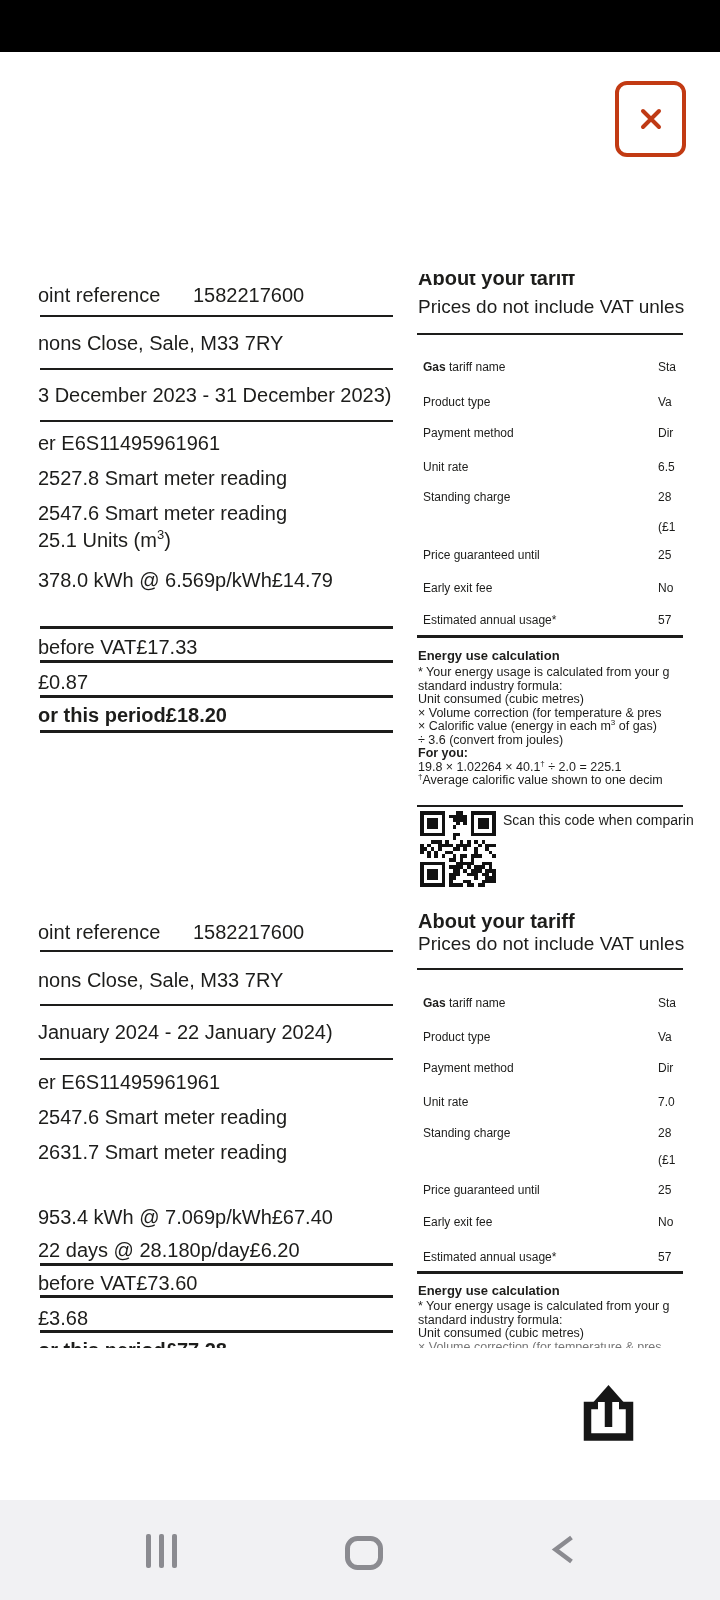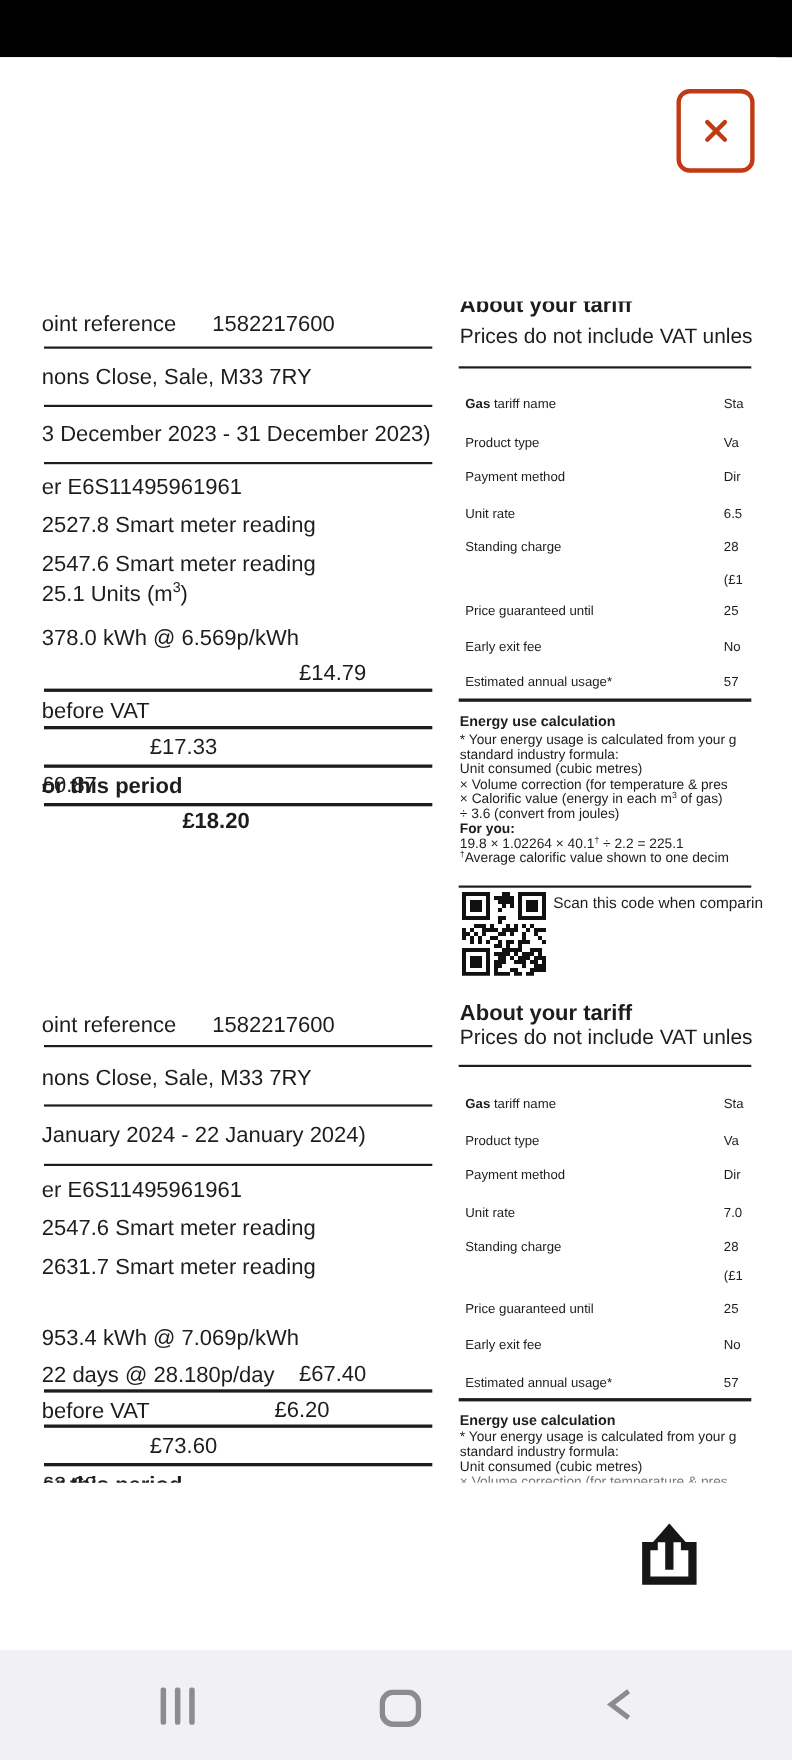--- a/index.html
+++ b/index.html
@@ -13,21 +13,21 @@
   
   .page {
     position:absolute; left:0; top:52px; width:706px; height:1296px;
     overflow:hidden; background:#fff;
   }
 
   .doc-title { position:absolute; left:40px; top:131px; font-size:35px; font-weight:bold; letter-spacing:-0.5px; color:#1c1c1c; white-space:nowrap; }
 
   
   .lrow { position:absolute; left:38px; width:355px; height:24px; font-size:20px; line-height:24px; white-space:nowrap; display:flex; justify-content:flex-start; }
-  .lrow .lv { text-align:right;margin-top:32px; }
+  .lrow .lv { text-align:right; }
   .bold { font-weight:bold; }
   .hr  { position:absolute; left:40px; width:353px; height:2px; background:#1d1d1b; }
   .hr.thick { height:3px; }
   .hr-r { position:absolute; left:417px; width:266px; height:2px; background:#1d1d1b; }
   .hr-r.thick { height:3px; }
 
   
   .thead { position:absolute; left:418px; font-size:20px; font-weight:bold; white-space:nowrap; }
   .clip  { position:absolute; overflow:hidden; }
   .clip .thead-in { font-size:20px; font-weight:bold; white-space:nowrap; margin-top:-7px; }
@@ -168,21 +168,21 @@
     <div class="hr-r thick" style="top:583px"></div>
 
     <div class="cl bold" style="top:597px; font-size:13px">Energy use calculation</div>
     <div class="cl" style="top:613px">* Your energy usage is calculated from your g</div>
     <div class="cl" style="top:627px">standard industry formula:</div>
     <div class="cl" style="top:640px">Unit consumed (cubic metres)</div>
     <div class="cl" style="top:654px">× Volume correction (for temperature &amp; pres</div>
     <div class="cl" style="top:667px"><span>× Calorific value (energy in each m</span><span class="sup3s">3</span><span> of gas)</span></div>
     <div class="cl" style="top:681px">÷ 3.6 (convert from joules)</div>
     <div class="cl bold" style="top:694px">For you:</div>
-    <div class="cl" style="top:708px"><span>19.8 × 1.02264 × 40.1</span><span class="supd">†</span><span> ÷ 2.2 = 225.1</span></div>
+    <div class="cl" style="top:708px"><span>19.8 × 1.02264 × 40.1</span><span class="supd">†</span><span> ÷ 2.0 = 225.1</span></div>
     <div class="cl" style="top:721px"><span class="supd">†</span><span>Average calorific value shown to one decim</span></div>
 
     <div class="hr-r" style="top:753px"></div>
     <svg class="qr-svg" style="top:759px" width="80" height="76" viewBox="0 0 21 21" shape-rendering="crispEdges" fill="#111" id="qr1">
         <rect x="10" y="0" width="1" height="1"></rect>
         <rect x="11" y="0" width="1" height="1"></rect>
         <rect x="8" y="1" width="1" height="1"></rect>
         <rect x="9" y="1" width="1" height="1"></rect>
         <rect x="10" y="1" width="1" height="1"></rect>
         <rect x="11" y="1" width="1" height="1"></rect>

